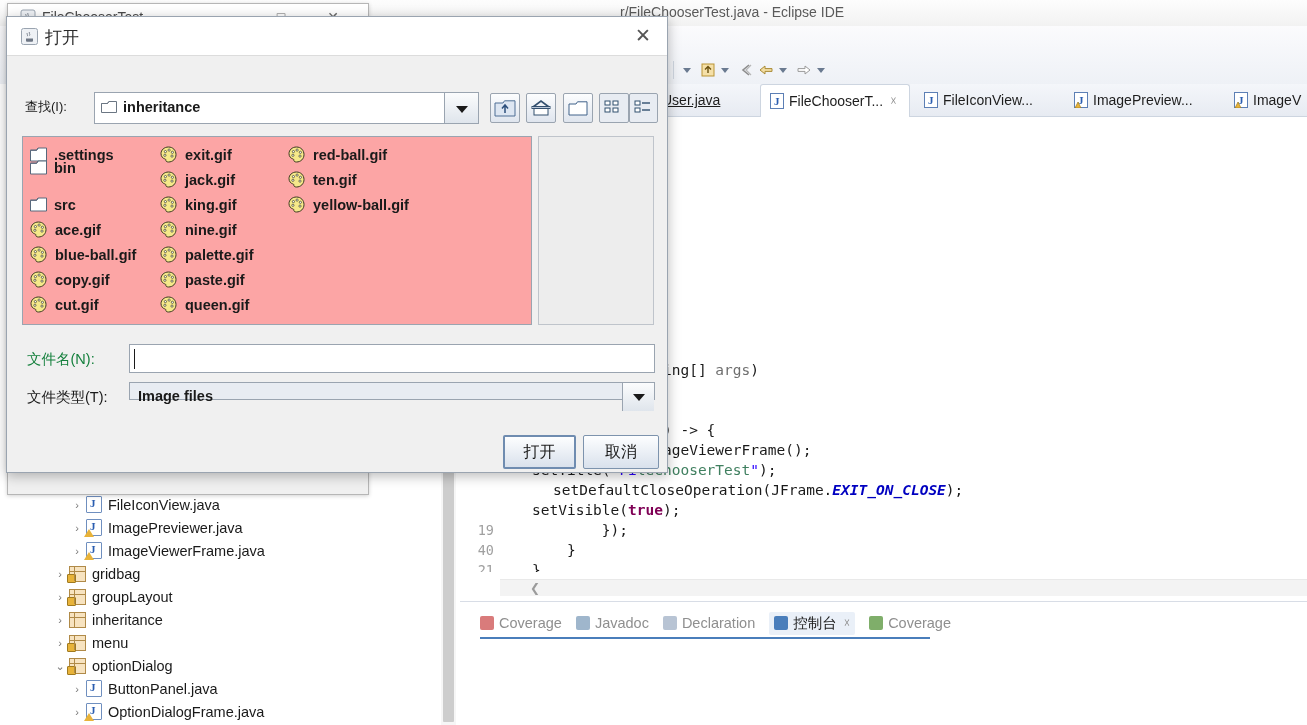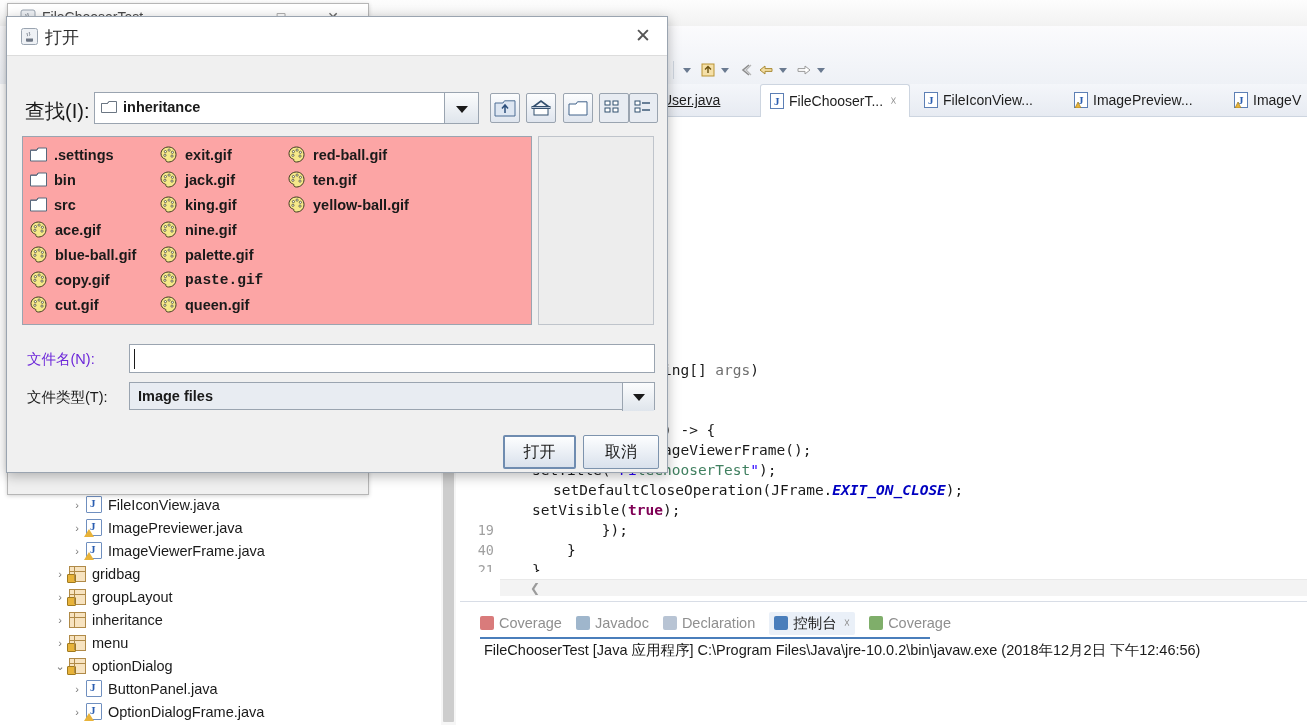--- a/index.html
+++ b/index.html
@@ -145,21 +145,21 @@
   
   #open-dialog{
     left:6px;top:16px;width:660px;height:455px;background:#f0f0f0;
     border:1px solid #9aa4b0;box-shadow:0 3px 12px rgba(0,0,0,.28);
   }
   #dlg-titlebar{left:0;top:0;width:100%;height:38px;background:#ffffff;border-bottom:1px solid #dcdcdc;}
   #dlg-java-ico{position:absolute;left:14px;top:11px;width:17px;height:17px;}
   #dlg-title-text{position:absolute;left:38px;top:9px;font-size:17px;color:#2b2b2b;}
   #dlg-close{position:absolute;right:10px;top:8px;width:28px;height:22px;text-align:center;line-height:22px;font-size:19px;color:#555;}
 
-  #lookin-label{position:absolute;left:18px;top:81px;font-size:20px;color:#1a1a1a;white-space:nowrap;}
+  #lookin-label{position:absolute;left:18px;top:81px;font-size:13px;color:#1a1a1a;white-space:nowrap;}
   #lookin-combo{
     position:absolute;left:87px;top:75px;width:385px;height:32px;
     background:#ffffff;border:1px solid #9aa4b0;box-sizing:border-box;
   }
   #lookin-combo .folder{position:absolute;left:6px;top:7px;width:16px;height:14px;}
   #lookin-value{position:absolute;left:28px;top:6px;font-size:14.5px;font-weight:bold;color:#1a1a1a;}
   #lookin-arrowbtn{
     position:absolute;right:0;top:0;width:33px;height:30px;
     background:linear-gradient(#fbfcfd,#dfe5ec);border-left:1px solid #9aa4b0;
   }
@@ -180,50 +180,51 @@
   }
   .fl-item{position:absolute;height:25px;display:flex;align-items:center;gap:7px;font-size:14.5px;font-weight:bold;color:#1a1a1a;white-space:nowrap;}
   .ico-folder{width:17px;height:15px;flex:none;position:relative;}
   .ico-palette{width:18px;height:17px;flex:none;position:relative;}
 
   #preview-pane{
     position:absolute;left:531px;top:119px;width:116px;height:189px;
     background:#ededed;border:1px solid #bfc4cb;box-sizing:border-box;
   }
 
-  #fname-label{position:absolute;left:20px;top:333px;font-size:14.5px;color:#6d28d9;white-space:nowrap;}
+  #fname-label{position:absolute;left:20px;top:333px;font-size:14.5px;color:#15803d;white-space:nowrap;}
   #fname-input{
     position:absolute;left:122px;top:327px;width:526px;height:29px;
     background:#ffffff;border:1px solid #9aa4b0;box-sizing:border-box;
   }
   #fname-caret{position:absolute;left:4px;top:4px;width:1px;height:20px;background:#1a1a1a;}
 
   #ftype-label{position:absolute;left:20px;top:371px;font-size:14.5px;color:#1a1a1a;white-space:nowrap;}
   #ftype-combo{
-    position:absolute;left:122px;top:365px;width:526px;height:28px;
+    position:absolute;left:122px;top:365px;width:526px;height:18px;
     background:#e8ecf2;border:1px solid #9aa4b0;box-sizing:border-box;
   }
   #ftype-value{position:absolute;left:8px;top:5px;font-size:14.5px;font-weight:bold;color:#1a1a1a;}
   #ftype-arrowbtn{position:absolute;right:0;top:0;width:31px;height:28px;background:linear-gradient(#fbfcfd,#dfe5ec);border-left:1px solid #9aa4b0;}
   #ftype-arrowbtn i{position:absolute;left:10px;top:11px;width:0;height:0;border-left:6px solid transparent;border-right:6px solid transparent;border-top:7px solid #1a1a1a;}
 
   .action-btn{
     position:absolute;top:418px;height:34px;box-sizing:border-box;
     background:linear-gradient(#fdfeff,#d9e1ec);border:1px solid #7d93ad;border-radius:2px;
     font-size:16px;color:#1a1a1a;display:flex;align-items:center;justify-content:center;
   }
   #btn-open{left:496px;width:73px;border:2px solid #6f8cb0;}
   #btn-cancel{left:576px;width:76px;}
 </style>
 </head>
 <body>
 
 <div class="abs" id="eclipse-window">
 
   <div class="abs" id="eclipse-titlebar"></div>
+  <div class="abs" id="eclipse-title-text">r/FileChooserTest.java - Eclipse IDE</div>
 
   <div class="abs" id="eclipse-toolbar"></div>
   <div class="abs" id="toolbar-icons">
     <span class="tb-sep"></span>
     <span class="tb-arrow"></span>
     <span class="tb-ico">
       <svg width="18" height="18" viewBox="0 0 18 18">
           <rect x="3" y="3" width="12" height="12" fill="#f5e0a8" stroke="#b99434"></rect>
           <path d="M9 12V6M6 8.5L9 5.5L12 8.5" stroke="#6a5110" fill="none" stroke-width="1.4"></path>
         </svg>
@@ -394,21 +395,20 @@
         <span class="ctab-ico" style="background:#4a7ebb;"></span>
         <span>控制台</span>
         <span class="tab-close">☓</span>
       </div>
       <div class="ctab">
         <span class="ctab-ico" style="background:#7fae6a;"></span>
         <span>Coverage</span>
       </div>
     </div>
   <div class="abs" id="console-underline"></div>
-  <div class="abs" id="console-text">FileChooserTest [Java 应用程序] C:\Program Files\Java\jre-10.0.2\bin\javaw.exe  (2018年12月2日 下午12:46:56)</div>
 </div>
 
 <div class="abs" id="app-frame">
   <div class="abs" id="app-titlebar">
     <span class="abs" id="app-java-ico">
       <svg width="16" height="16" viewBox="0 0 16 16">
           <rect x="1" y="1" width="14" height="14" rx="2" fill="#eef1f5" stroke="#9aa4b0"></rect>
           <path d="M5 10h6v2a1 1 0 0 1-1 1H6a1 1 0 0 1-1-1z" fill="#6d7684"></path>
           <path d="M6 5c-1 1 1 1.6 0 3M8 4c-1 1.2 1 1.8 0 3.4" stroke="#7b838f" fill="none" stroke-width="1"></path>
         </svg>
@@ -484,21 +484,21 @@
   </div>
 
   <div class="abs" id="file-list">
       <div class="fl-item" style="left: 7px; top: 5px;">
         <span class="ico-folder"><svg width="17" height="15" viewBox="0 0 17 15">
             <path d="M0.5 3.2h6.2l1.4-2.2h8.4V14H0.5z" fill="#ffffff" stroke="#57687c"></path>
             <path d="M0.5 3.2h6.2l1.4-2.2" fill="none" stroke="#57687c"></path>
           </svg></span>
         <span>.settings</span>
       </div>
-      <div class="fl-item" style="left: 7px; top: 30px;">
+      <div class="fl-item" style="left: 7px; top: 18px;">
         <span class="ico-folder"><svg width="17" height="15" viewBox="0 0 17 15">
             <path d="M0.5 3.2h6.2l1.4-2.2h8.4V14H0.5z" fill="#ffffff" stroke="#57687c"></path>
             <path d="M0.5 3.2h6.2l1.4-2.2" fill="none" stroke="#57687c"></path>
           </svg></span>
         <span>bin</span>
       </div>
       <div class="fl-item" style="left: 7px; top: 55px;">
         <span class="ico-folder"><svg width="17" height="15" viewBox="0 0 17 15">
             <path d="M0.5 3.2h6.2l1.4-2.2h8.4V14H0.5z" fill="#ffffff" stroke="#57687c"></path>
             <path d="M0.5 3.2h6.2l1.4-2.2" fill="none" stroke="#57687c"></path>
@@ -597,21 +597,21 @@
         <span class="ico-palette"><svg width="18" height="17" viewBox="0 0 18 17">
             <path d="M8.5 1C4.2 1 1 4 1 7.6c0 3 2 4.8 3.6 5.2 1.3.3 1.6 1.4 1.2 2 .6 1 1.8 1.2 2.7 1.2 4.3 0 7.5-3.2 7.5-7.4C16 4.2 12.8 1 8.5 1z" fill="#f5e88a" stroke="#3a3a1e" stroke-width="1"></path>
             <circle cx="5.4" cy="5.6" r="1.1" fill="#ffffff" stroke="#3a3a1e" stroke-width=".7"></circle>
             <circle cx="9.1" cy="4.1" r="1.1" fill="#ffffff" stroke="#3a3a1e" stroke-width=".7"></circle>
             <circle cx="12.4" cy="6.3" r="1.1" fill="#ffffff" stroke="#3a3a1e" stroke-width=".7"></circle>
             <circle cx="12.0" cy="10.1" r="1.1" fill="#ffffff" stroke="#3a3a1e" stroke-width=".7"></circle>
             <circle cx="4.9" cy="9.3" r="1.1" fill="#ffffff" stroke="#3a3a1e" stroke-width=".7"></circle>
           </svg></span>
         <span>palette.gif</span>
       </div>
-      <div class="fl-item" style="left: 137px; top: 130px; font-family: Liberation Mono, monospace;">
+      <div class="fl-item" style="left: 137px; top: 130px;">
         <span class="ico-palette"><svg width="18" height="17" viewBox="0 0 18 17">
             <path d="M8.5 1C4.2 1 1 4 1 7.6c0 3 2 4.8 3.6 5.2 1.3.3 1.6 1.4 1.2 2 .6 1 1.8 1.2 2.7 1.2 4.3 0 7.5-3.2 7.5-7.4C16 4.2 12.8 1 8.5 1z" fill="#f5e88a" stroke="#3a3a1e" stroke-width="1"></path>
             <circle cx="5.4" cy="5.6" r="1.1" fill="#ffffff" stroke="#3a3a1e" stroke-width=".7"></circle>
             <circle cx="9.1" cy="4.1" r="1.1" fill="#ffffff" stroke="#3a3a1e" stroke-width=".7"></circle>
             <circle cx="12.4" cy="6.3" r="1.1" fill="#ffffff" stroke="#3a3a1e" stroke-width=".7"></circle>
             <circle cx="12.0" cy="10.1" r="1.1" fill="#ffffff" stroke="#3a3a1e" stroke-width=".7"></circle>
             <circle cx="4.9" cy="9.3" r="1.1" fill="#ffffff" stroke="#3a3a1e" stroke-width=".7"></circle>
           </svg></span>
         <span>paste.gif</span>
       </div>

